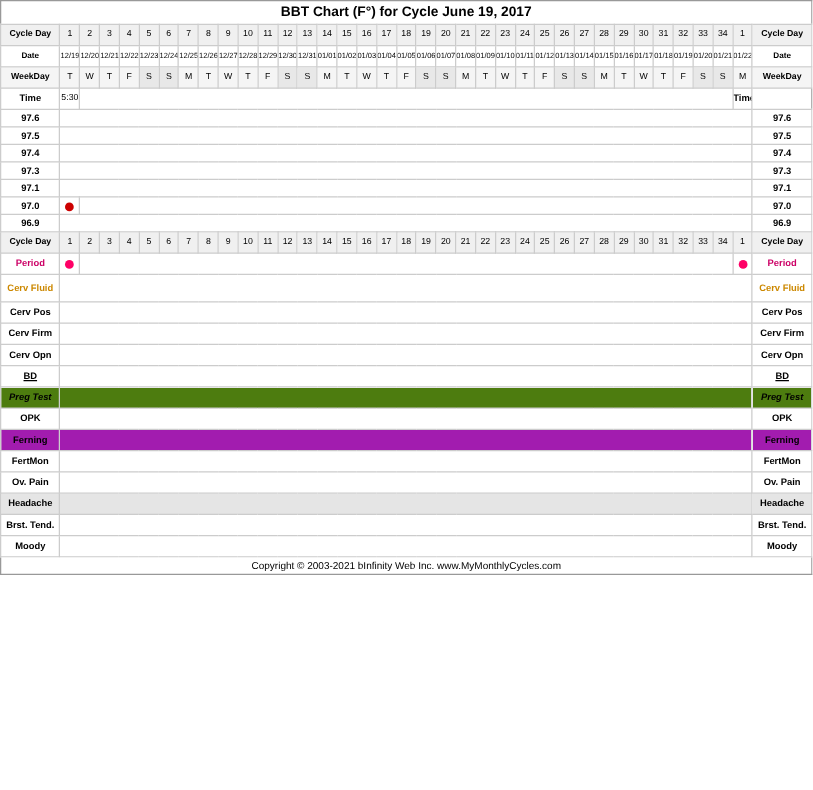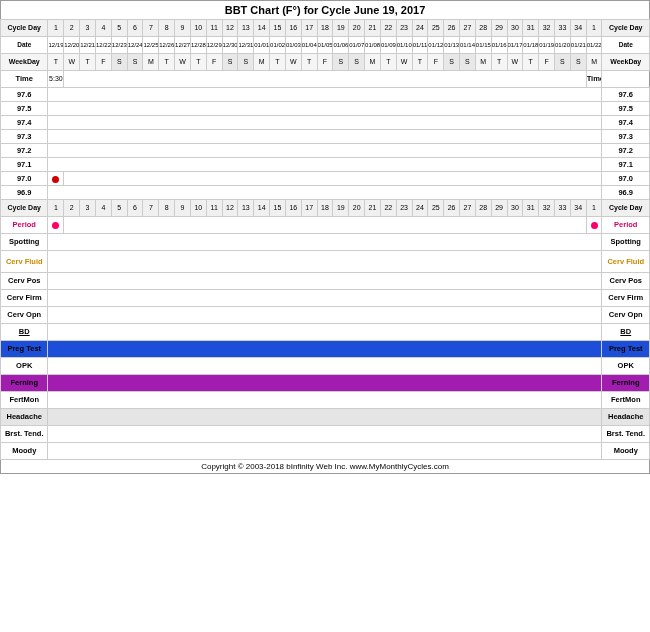--- a/index.html
+++ b/index.html
@@ -17,21 +17,21 @@
     .time-row td { background: #fff; height: 16px; }
     .temp-row td { background: #fff; height: 11px; line-height: 11px; font-size: 7.5px; }
     .temp-row .label-col { font-size: 7.5px; }
     .period-row td { background: #fff; height: 14px; }
     .spotting-row td { background: #fff; height: 11px; }
     .cervfluid-row td { background: #fff; height: 22px; }
     .cervpos-row td { background: #fff; height: 11px; margin-left: 24px; }
     .cervfirm-row td { background: #fff; height: 11px; }
     .cervopn-row td { background: #fff; height: 11px; }
     .bd-row td { background: #fff; height: 11px; text-decoration: underline; }
-    .pregtest-row td { background: #1d4ed8; height: 11px; }
+    .pregtest-row td { background: #4d7c0f; height: 11px; font-style: italic; }
     .opk-row td { background: #fff; height: 11px; }
     .ferning-row td { background: #a21caf; height: 11px; }
     .fertmon-row td { background: #fff; height: 11px; }
     .ovpain-row td { background: #fff; height: 11px; }
     .cramps-row td { background: #fff; height: 11px; }
     .headache-row td { background: #e5e5e5; height: 11px; }
     .brsttend-row td { background: #fff; height: 11px; }
     .moody-row td { background: #fff; height: 11px; }
     .dot { width: 7px; height: 7px; border-radius: 50%; background: #ff0066; display: inline-block; vertical-align: middle; margin: 0 auto; }
     .dot-red { background: #cc0000; }
@@ -189,25 +189,20 @@
       <td class="label-col">97.4</td>
       <td colspan="35"></td>
       <td class="right-label">97.4</td>
     </tr>
     <tr class="temp-row">
       <td class="label-col">97.3</td>
       <td colspan="35"></td>
       <td class="right-label">97.3</td>
     </tr>
     <tr class="temp-row">
-      <td class="label-col">97.2</td>
-      <td colspan="35"></td>
-      <td class="right-label">97.2</td>
-    </tr>
-    <tr class="temp-row">
       <td class="label-col">97.1</td>
       <td colspan="35"></td>
       <td class="right-label">97.1</td>
     </tr>
     <tr class="temp-row">
       <td class="label-col">97.0</td>
       <td><span class="dot dot-red"></span></td>
       <td colspan="34"></td>
       <td class="right-label">97.0</td>
     </tr>
@@ -258,25 +253,20 @@
     </tr>
 
     <tr class="period-row">
       <td class="label-col" style="font-weight:bold; color:#cc0066;">Period</td>
       <td><span class="dot"></span></td>
       <td colspan="33"></td>
       <td><span class="dot"></span></td>
       <td class="right-label" style="font-weight:bold; color:#cc0066;">Period</td>
     </tr>
 
-    <tr class="spotting-row">
-      <td class="label-col" style="font-weight:bold;">Spotting</td>
-      <td colspan="35"></td>
-      <td class="right-label" style="font-weight:bold;">Spotting</td>
-    </tr>
 
     <tr class="cervfluid-row">
       <td class="label-col" style="font-weight:bold; color:#cc8800;">Cerv Fluid</td>
       <td colspan="35"></td>
       <td class="right-label" style="font-weight:bold; color:#cc8800;">Cerv Fluid</td>
     </tr>
 
     <tr class="cervpos-row">
       <td class="label-col" style="font-weight:bold;">Cerv Pos</td>
       <td colspan="35"></td>
@@ -318,20 +308,25 @@
       <td colspan="35"></td>
       <td class="right-label" style="font-weight:bold;">Ferning</td>
     </tr>
 
     <tr class="fertmon-row">
       <td class="label-col" style="font-weight:bold;">FertMon</td>
       <td colspan="35"></td>
       <td class="right-label" style="font-weight:bold;">FertMon</td>
     </tr>
 
+    <tr class="ovpain-row">
+      <td class="label-col" style="font-weight:bold;">Ov. Pain</td>
+      <td colspan="35"></td>
+      <td class="right-label" style="font-weight:bold;">Ov. Pain</td>
+    </tr>
 
 
     <tr class="headache-row">
       <td class="label-col" style="font-weight:bold;">Headache</td>
       <td colspan="35"></td>
       <td class="right-label" style="font-weight:bold;">Headache</td>
     </tr>
 
     <tr class="brsttend-row">
       <td class="label-col" style="font-weight:bold;">Brst. Tend.</td>
@@ -340,14 +335,14 @@
     </tr>
 
     <tr class="moody-row">
       <td class="label-col" style="font-weight:bold;">Moody</td>
       <td colspan="35"></td>
       <td class="right-label" style="font-weight:bold;">Moody</td>
     </tr>
   </tbody>
     </table>
 
-  <div class="footer">Copyright © 2003-2018 bInfinity Web Inc.   www.MyMonthlyCycles.com</div>
+  <div class="footer">Copyright © 2003-2021 bInfinity Web Inc.   www.MyMonthlyCycles.com</div>
 </div>
 
 </body></html>

